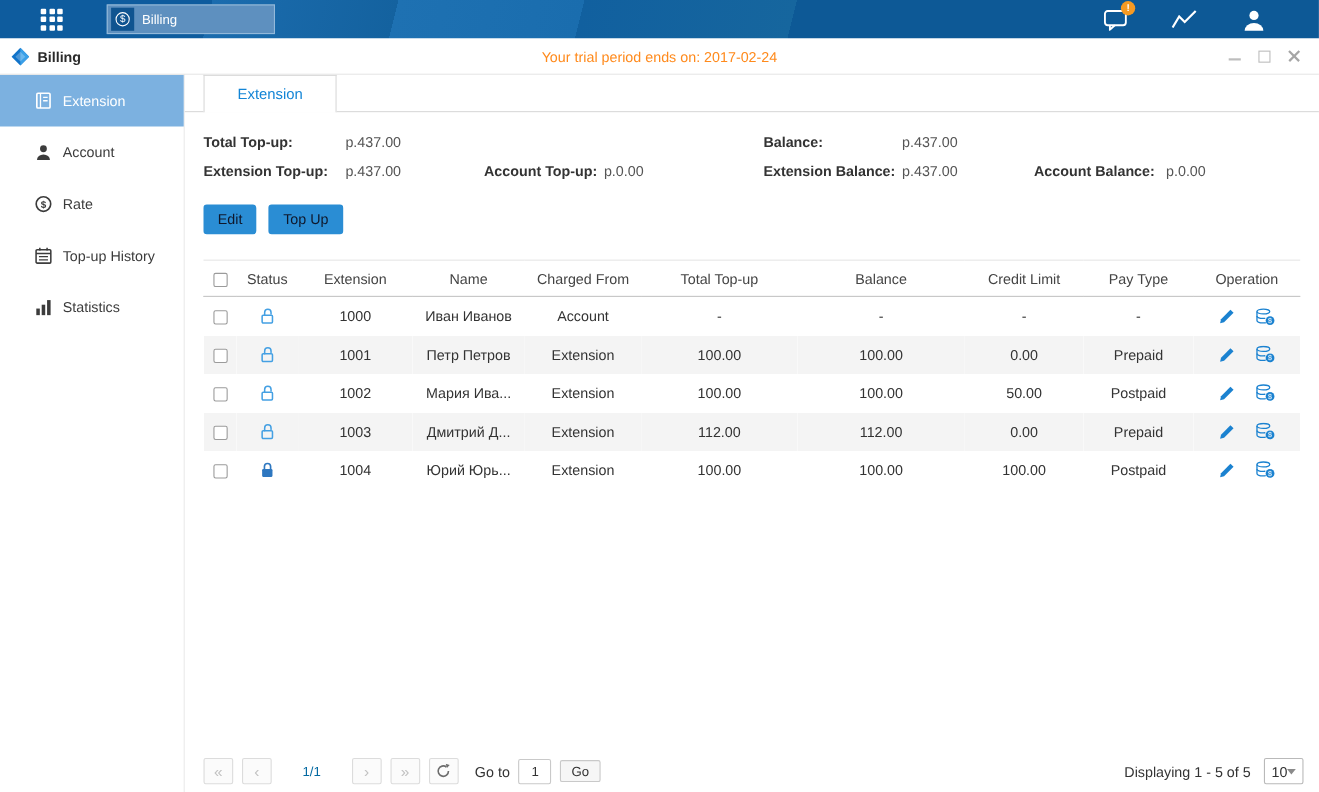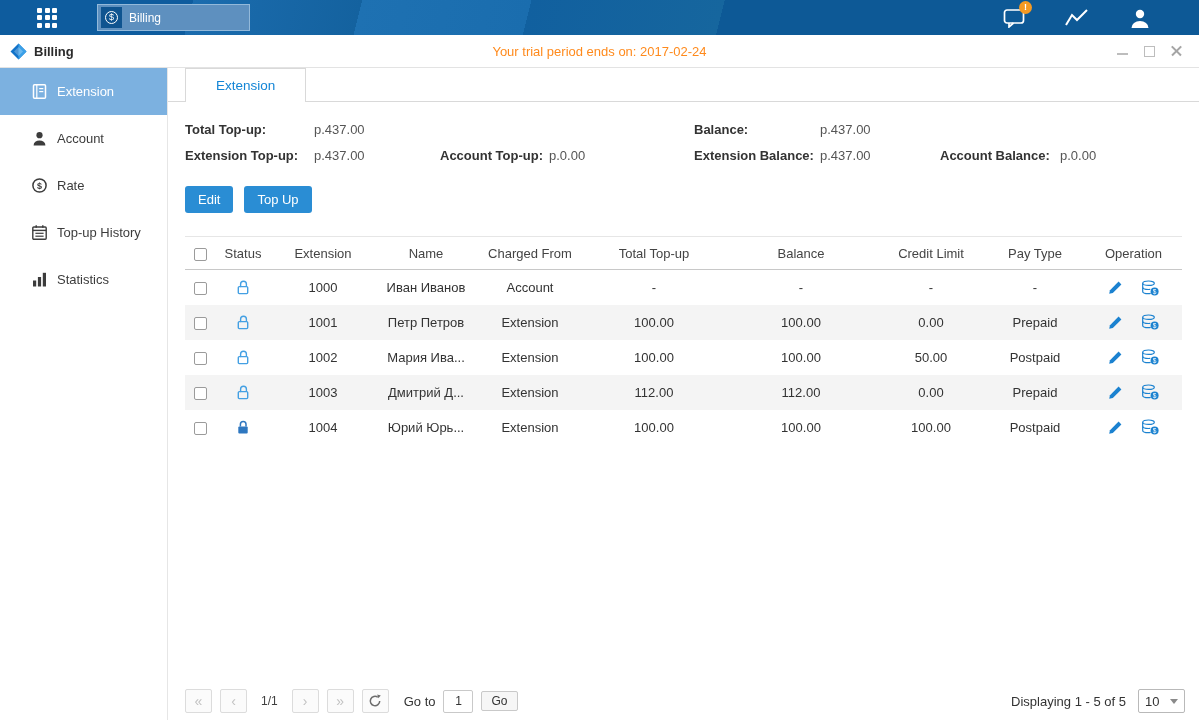--- a/index.html
+++ b/index.html
@@ -69,21 +69,21 @@
   .summary { padding: 17px 17px 0; display: grid; grid-template-columns: 255px 254px 246px 1fr; row-gap: 6px; }
   .scell { display: flex; align-items: center; height: 20px; }
   .slabel { font-weight: bold; color: #333; flex: none; }
   .c1 .slabel { width: 129px; } .c2 .slabel { width: 109px; }
   .c3 .slabel { width: 126px; } .c4 .slabel { width: 120px; }
   .svalue { color: #555; }
 
   
   .actions { margin: 21px 0 0 17px; display: flex; gap: 11px; }
   .btn {
-    background: #2a8dd4; color: #ffffff; border: none; height: 27px; padding: 4px 13px;
+    background: #2a8dd4; color: #0f172a; border: none; height: 27px; padding: 4px 13px;
     font-size: 13px; border-radius: 3px; cursor: pointer; font-family: inherit;
   }
 
   
   .table-wrap { margin: 23px 17px 0; }
   table { width: 100%; border-collapse: collapse; table-layout: fixed; }
   thead tr { height: 33px; }
   th { font-weight: normal; color: #444; border-top: 1px solid #e6e6e6; border-bottom: 1px solid #c8c8c8; font-size: 13px; text-align: center; }
   td { height: 35px; text-align: center; font-size: 13px; color: #333; overflow: hidden; white-space: nowrap; }
   tbody tr:nth-child(even) { background: #f4f4f4; }
@@ -91,27 +91,27 @@
   .opcell svg { cursor: pointer; margin: 0 7px; vertical-align: middle; }
   .statcell svg { vertical-align: middle; }
 
   
   .footer { position: absolute; left: 17px; right: 14px; bottom: 7px; display: flex; align-items: center; gap: 8px; }
   .pbtn {
     width: 27px; height: 24px; border: 1px solid #dcdcdc; background: #fbfbfb; border-radius: 2px;
     display: flex; align-items: center; justify-content: center; color: #c2c2c2; font-size: 14px; cursor: pointer;
   }
   .pbtn.refresh { color: #6d6d6d; }
-  .pageind { margin: 0 6px; color: #404040; font-size: 12px; }
+  .pageind { margin: 0 20px; color: #0369a1; font-size: 12px; }
   .goto-label { margin-left: 7px; color: #333; }
   .goto-input { width: 30px; height: 23px; border: 1px solid #c9c9c9; text-align: center; font-size: 12px; font-family: inherit; border-radius: 2px; color: #333; }
   .go-btn { height: 20px; border: 1px solid #c9c9c9; background: #f6f6f6; padding: 0 9px; font-size: 12px; border-radius: 2px; cursor: pointer; font-family: inherit; color: #333; }
   .spacer { flex: 1; }
   .displaying { font-size: 13px; margin-right: 4px; color: #333; }
-  .psize { width: 47px; height: 24px; border: 1px solid #b9b9b9; border-radius: 2px; display: flex; align-items: center; justify-content: space-between; padding: 0 6px; cursor: pointer; background: #fff; }
+  .psize { width: 36px; height: 24px; border: 1px solid #b9b9b9; border-radius: 2px; display: flex; align-items: center; justify-content: space-between; padding: 0 6px; cursor: pointer; background: #fff; }
   .caret { width: 0; height: 0; border-left: 4px solid transparent; border-right: 4px solid transparent; border-top: 5px solid #8a8a8a; }
 </style>
 </head>
 <body>
 
 <header class="topbar">
   <div class="apps-grid">
     <span></span>
       <span></span>
       <span></span>

